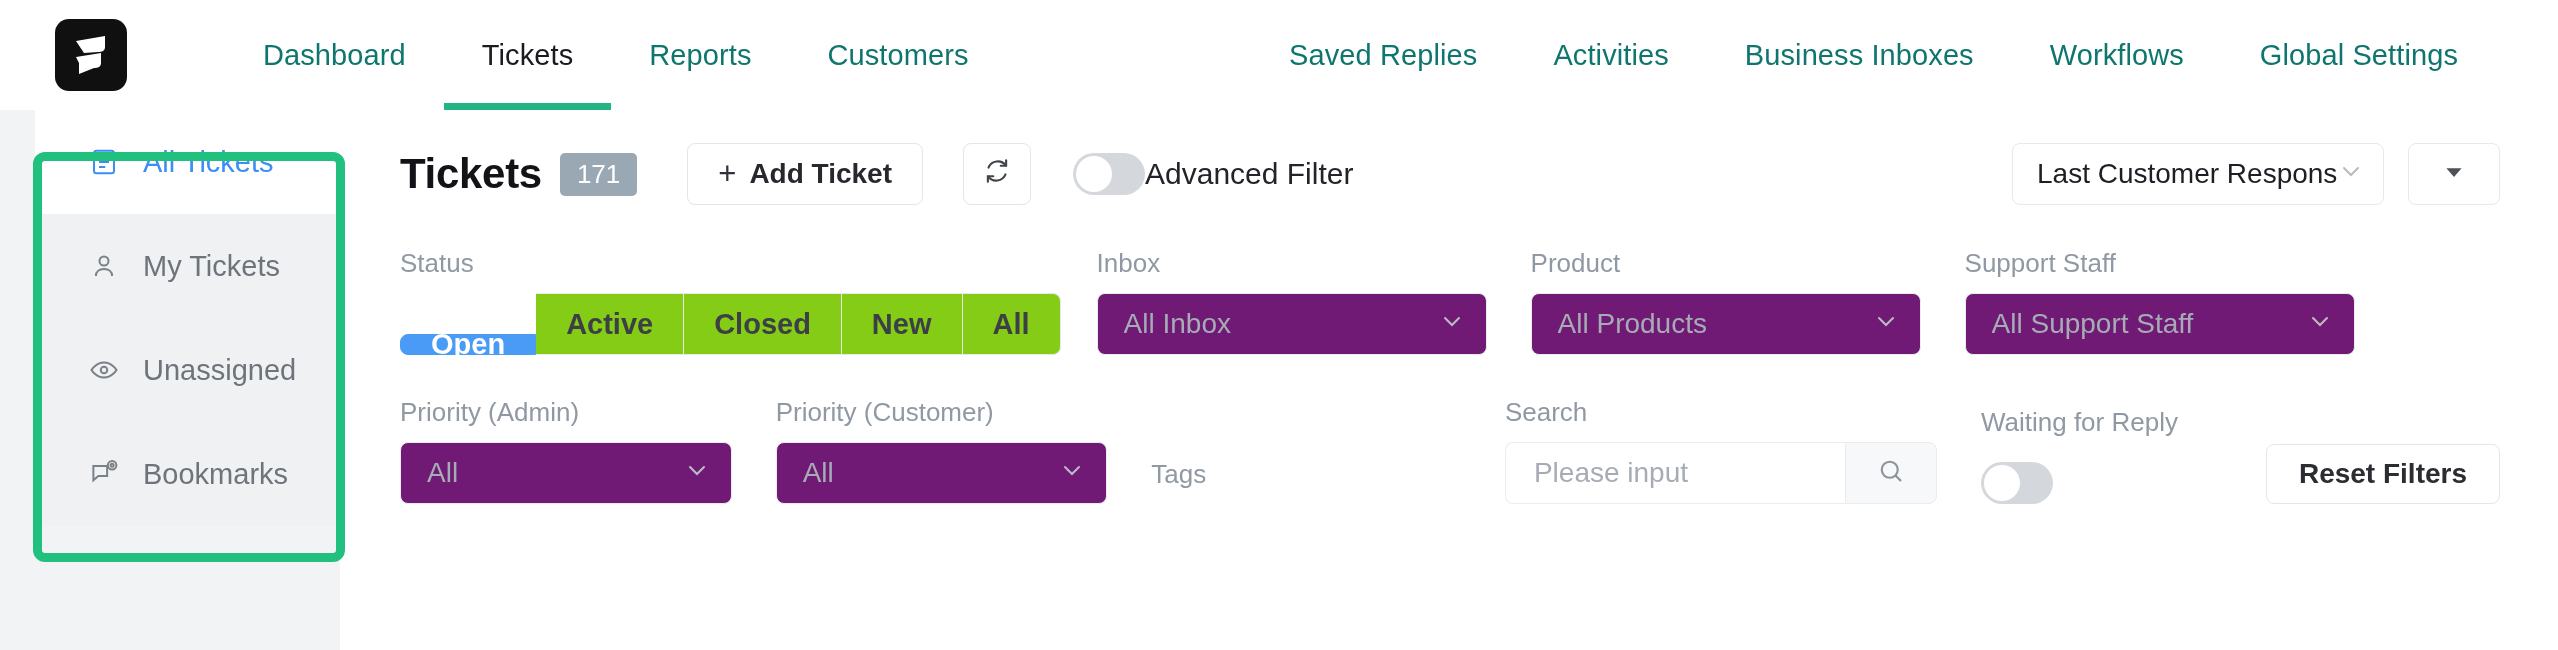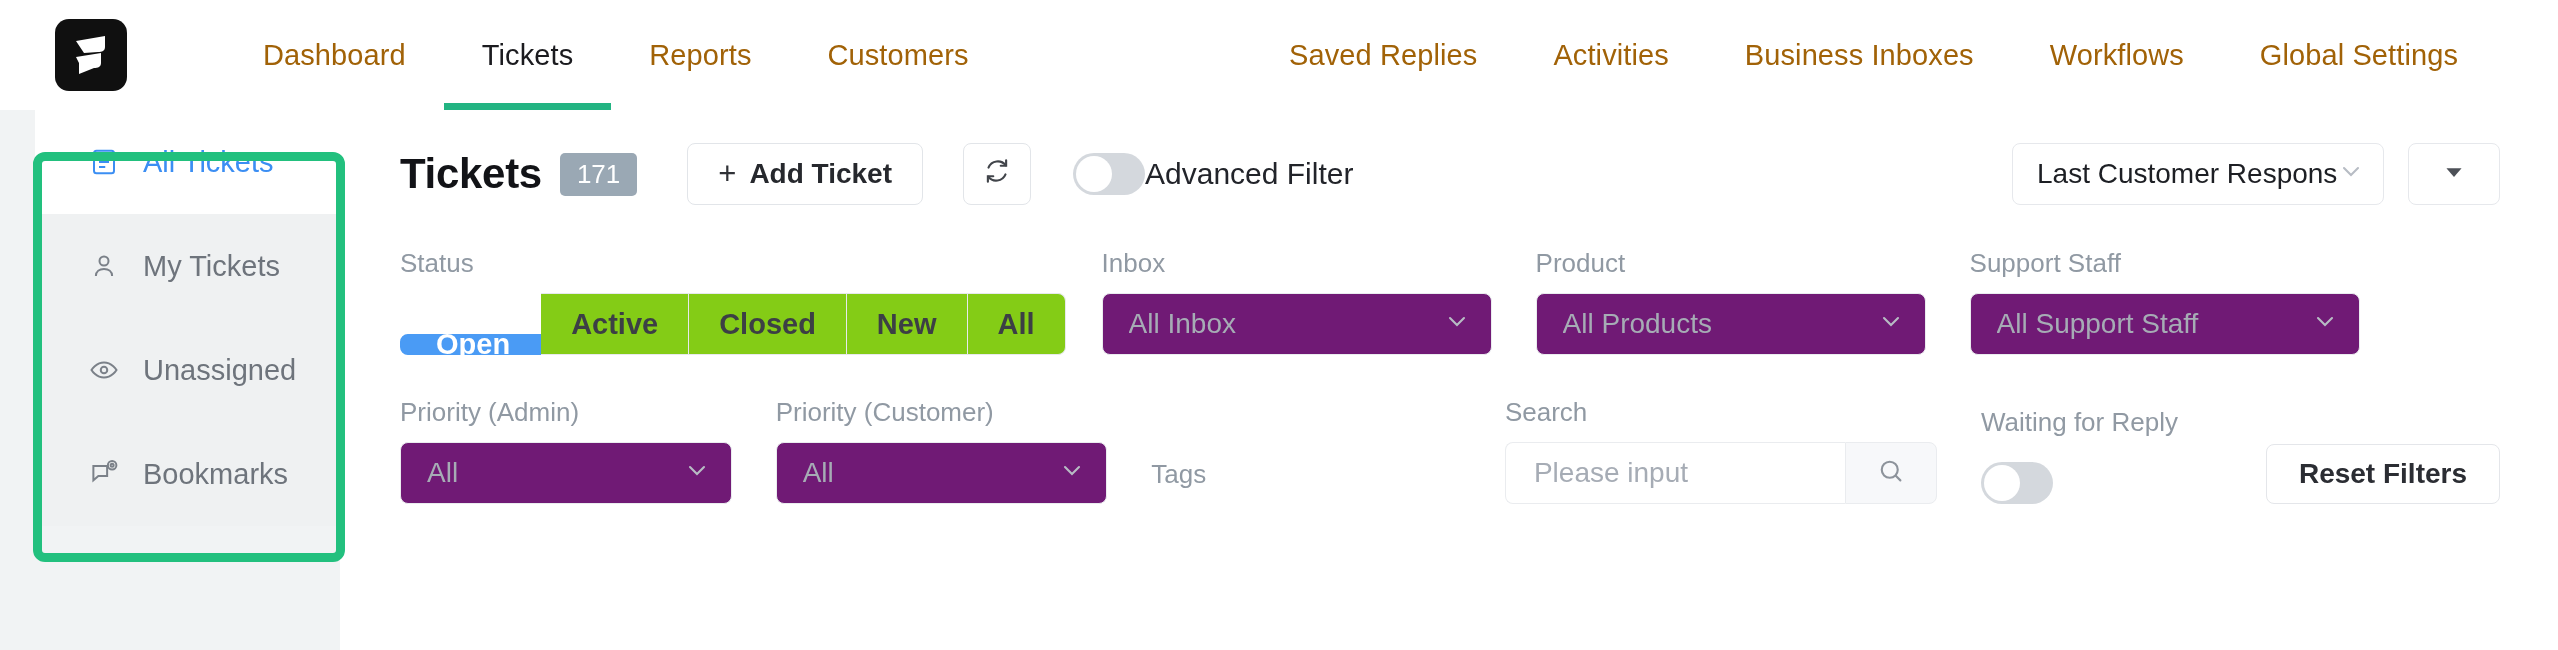--- a/index.html
+++ b/index.html
@@ -28,21 +28,21 @@
 
   .nav-left { display: flex; align-items: center; margin-left: 98px; height: 110px; }
   .nav-right { display: flex; align-items: center; margin-left: auto; margin-right: 62px; height: 110px; text-align: center; }
 
   .nav-item {
     position: relative;
     height: 110px;
     display: flex; align-items: center;
     padding: 0 38px;
     font-size: 29px;
-    color: #a16207;
+    color: #0f766e;
     letter-spacing: 0.1px;
     white-space: nowrap;
     cursor: pointer;
   }
   .nav-item.active { color: #1b1b1f; font-weight: 400; }
   .nav-item.active::after {
     content: "";
     position: absolute; left: 0; right: 0; bottom: 0;
     height: 7px; background: #22b482;
   }
@@ -194,21 +194,21 @@
     border-left: none;
     background: #84cc16;
     font-size: 29px;
     color: #3c3f45;
     display: flex; align-items: center; justify-content: center;
     padding: 0 30px;
     cursor: pointer;
     white-space: nowrap;
     font-weight: bold;
   }
-  .seg .sgb:first-child { border-left: 6px solid #be185d; border-radius: 8px 0 0 8px; margin-top: 41px; }
+  .seg .sgb:first-child { border-left: 1px solid #be185d; border-radius: 8px 0 0 8px; margin-top: 41px; }
   .seg .sgb:last-child { border-radius: 0 8px 8px 0; }
   .seg .sgb.on { background: #4a9bf5; border-color: #4a9bf5; color: #ffffff; }
 
   
   .searchbox { display: flex; height: 62px; }
   .searchbox .sinput {
     width: 340px;
     border: 1px solid #eaecef;
     border-right: none;
     border-radius: 8px 0 0 8px;

